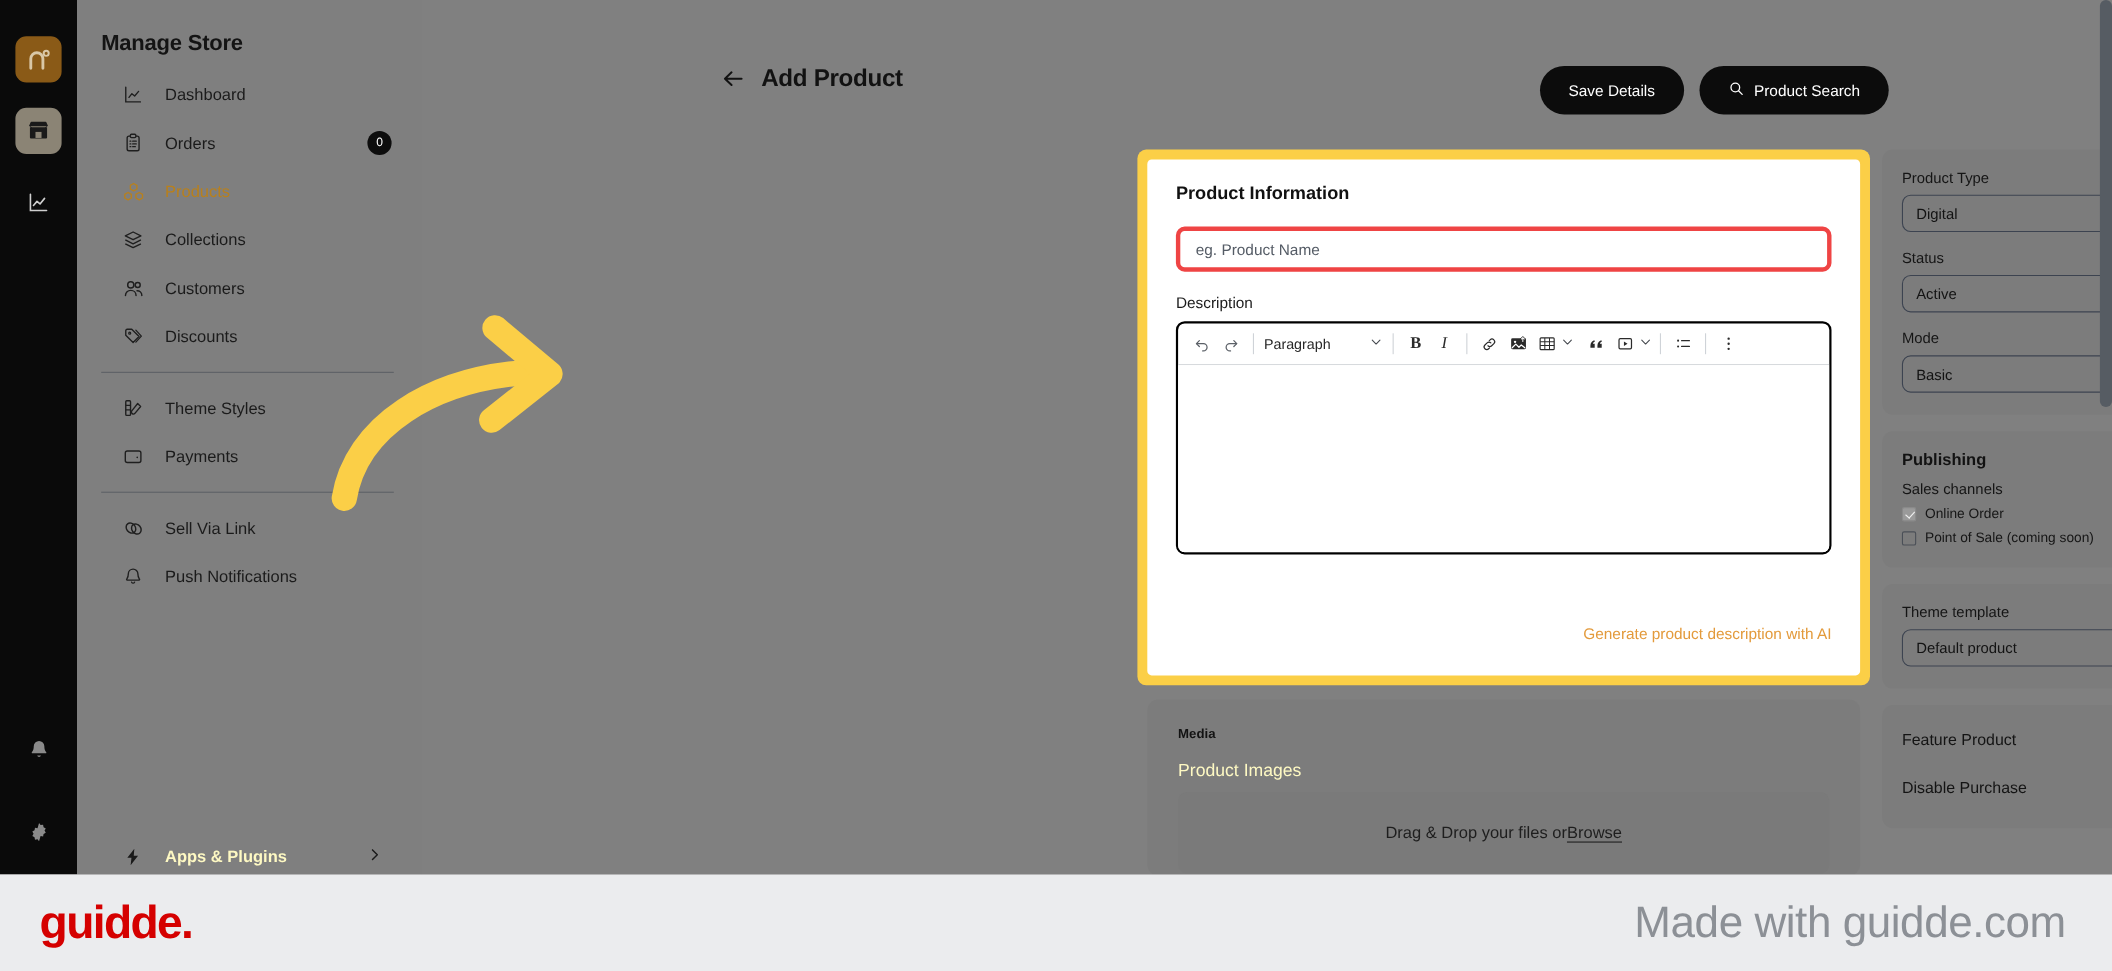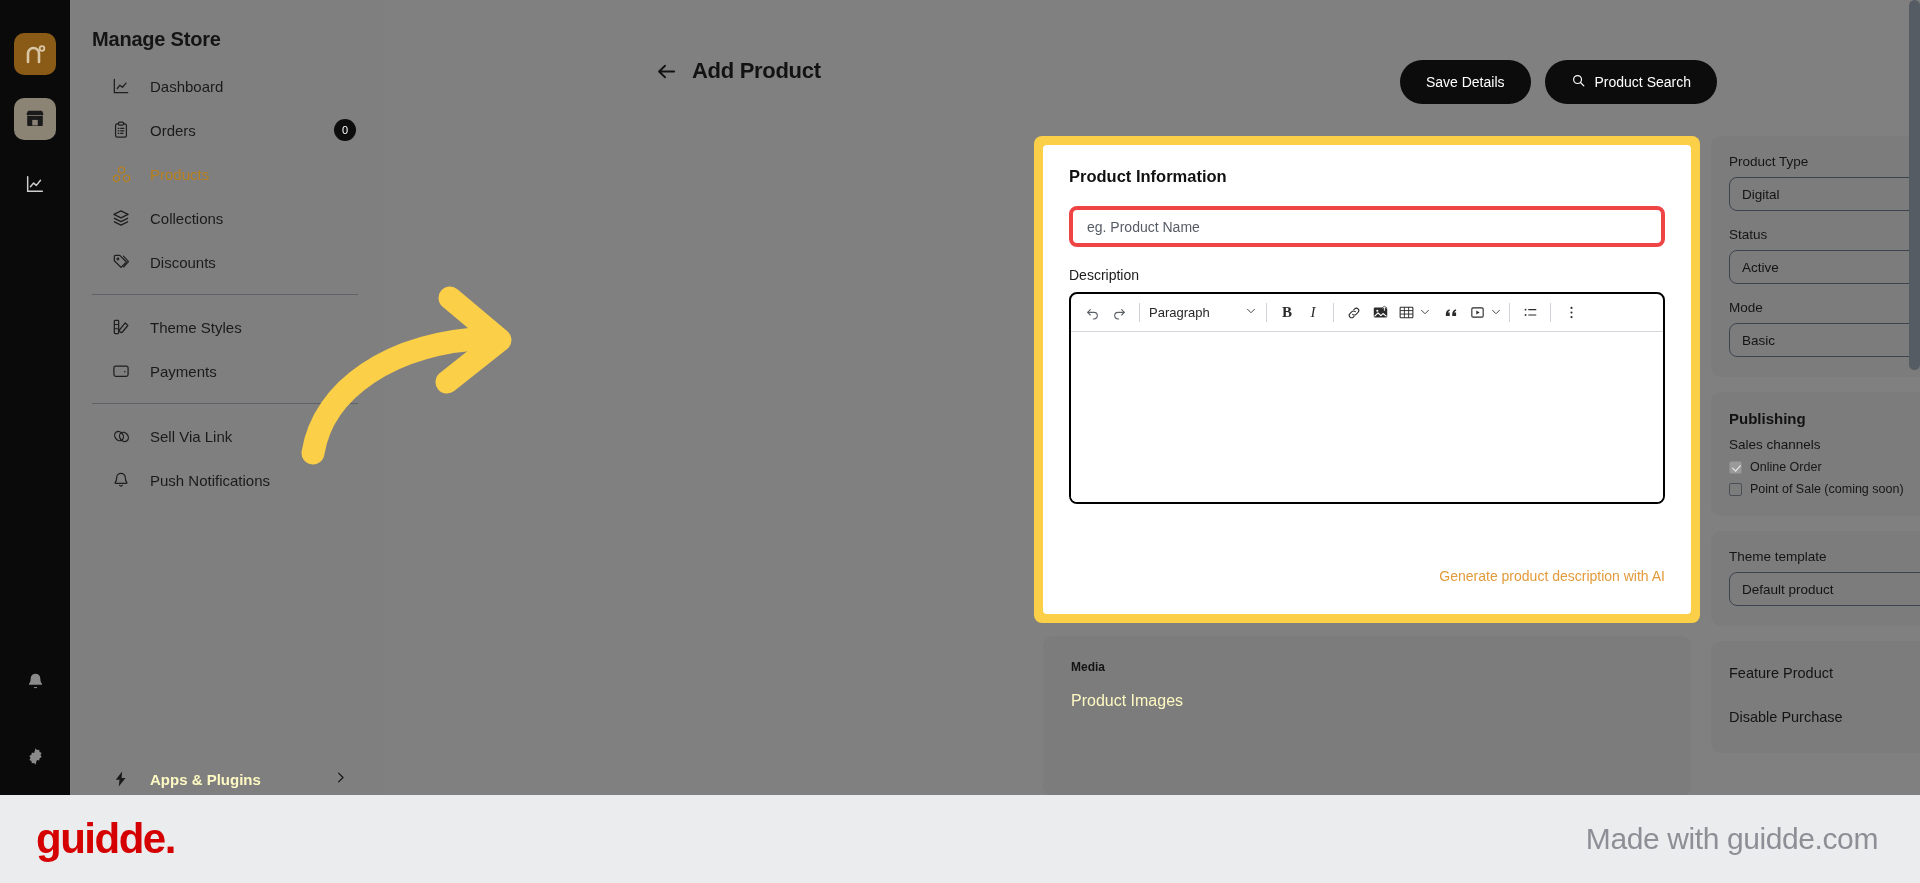--- a/index.html
+++ b/index.html
@@ -188,21 +188,21 @@
   .footer {
     position: absolute; left: 0; top: 795px; width: 1920px; height: 88px;
     background: #ebecee; display: flex; align-items: center;
   }
   .guidde-logo {
     position: absolute; left: 36px; top: 50%; transform: translateY(-50%);
     font-size: 42px; font-weight: bold; color: #d50000; letter-spacing: -1.5px;
   }
   .made-with {
     position: absolute; right: 42px; top: 50%; transform: translateY(-50%);
-    font-size: 30px; color: #8c9096; letter-spacing: -0.4px;
+    font-size: 40px; color: #8c9096; letter-spacing: -0.4px;
   }
 </style>
 </head>
 <body>
 
 <div class="screen">
 
   <div class="app">
 
     <div class="rail">
@@ -280,20 +280,31 @@
           <span class="ico">
             <svg width="20" height="20" viewBox="0 0 24 24" fill="none" stroke="#1f1f1f">
               <path d="M12 3.5l8.5 4.2-8.5 4.2-8.5-4.2L12 3.5z" stroke-width="1.5" stroke-linejoin="round"></path>
               <path d="M3.5 12.2L12 16.4l8.5-4.2" stroke-width="1.5" stroke-linejoin="round"></path>
               <path d="M3.5 16.4L12 20.6l8.5-4.2" stroke-width="1.5" stroke-linejoin="round"></path>
             </svg>
           </span>
           <span>Collections</span>
         </div>
 
+        <div class="nav-item">
+          <span class="ico">
+            <svg width="21" height="21" viewBox="0 0 24 24" fill="none" stroke="#1f1f1f">
+              <circle cx="9" cy="8" r="3.2" stroke-width="1.5"></circle>
+              <circle cx="16.2" cy="8.2" r="2.6" stroke-width="1.5"></circle>
+              <path d="M3.5 19c0-3.1 2.5-5.3 5.5-5.3s5.5 2.2 5.5 5.3" stroke-width="1.5" stroke-linecap="round"></path>
+              <path d="M15.5 14c2.7 0 5 1.9 5 5" stroke-width="1.5" stroke-linecap="round"></path>
+            </svg>
+          </span>
+          <span>Customers</span>
+        </div>
 
         <div class="nav-item">
           <span class="ico">
             <svg width="20" height="20" viewBox="0 0 24 24" fill="none" stroke="#1f1f1f">
               <path d="M4 10.5V5.5A1.5 1.5 0 0 1 5.5 4h5l8 8-6.5 6.5L4 10.5z" stroke-width="1.5" stroke-linejoin="round"></path>
               <circle cx="8.3" cy="8.3" r="1.1" stroke-width="1.3"></circle>
               <path d="M15 5l6 6.5-6 6.5" stroke-width="1.4" stroke-linecap="round" stroke-linejoin="round"></path>
             </svg>
           </span>
           <span>Discounts</span>
@@ -487,20 +498,24 @@
             <div class="editor-body"></div>
           </div>
 
           <div class="ai-link">Generate product description with AI</div>
         </div>
       </div>
 
       <div class="media-card">
         <div class="media-title">Media</div>
         <div class="media-sub">Product Images</div>
+        <div class="dropzone">
+          <span>Drag &amp; Drop your files or </span>
+            <u>Browse</u>
+        </div>
       </div>
 
       <div class="rpanel">
 
         <div class="rcard">
           <div class="rlabel">Product Type</div>
           <div class="select-box">
             <span>Digital</span>
 
           </div>

